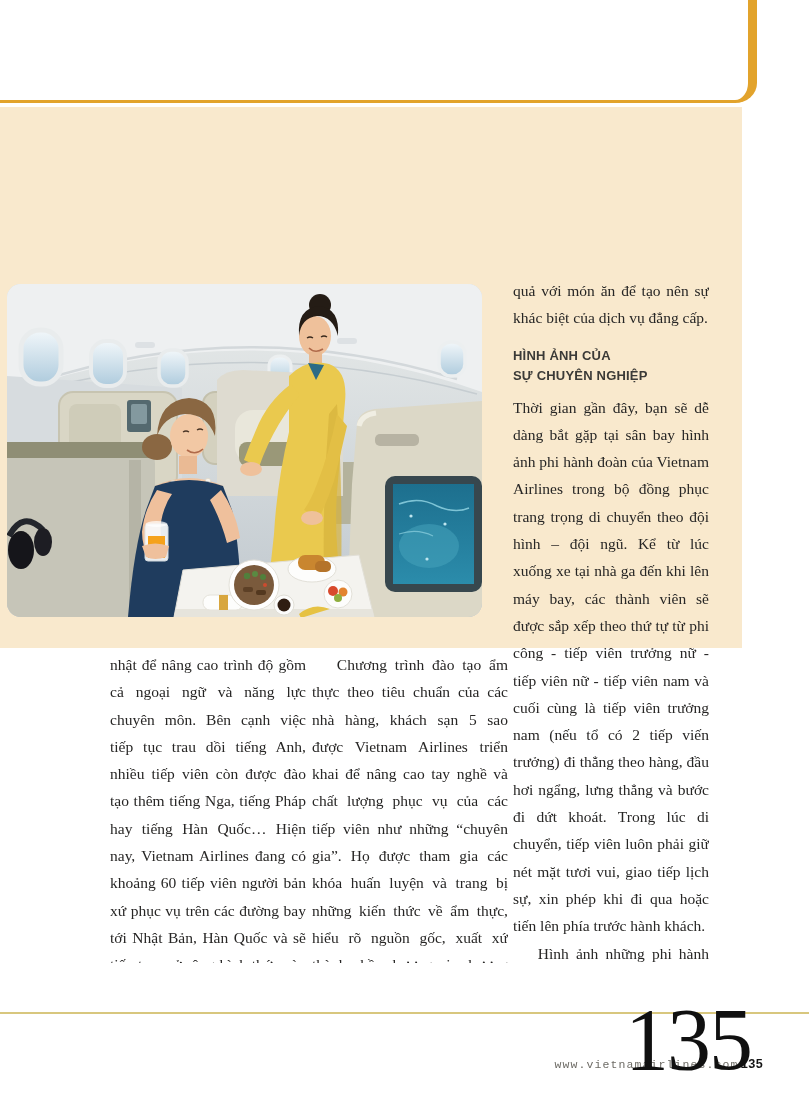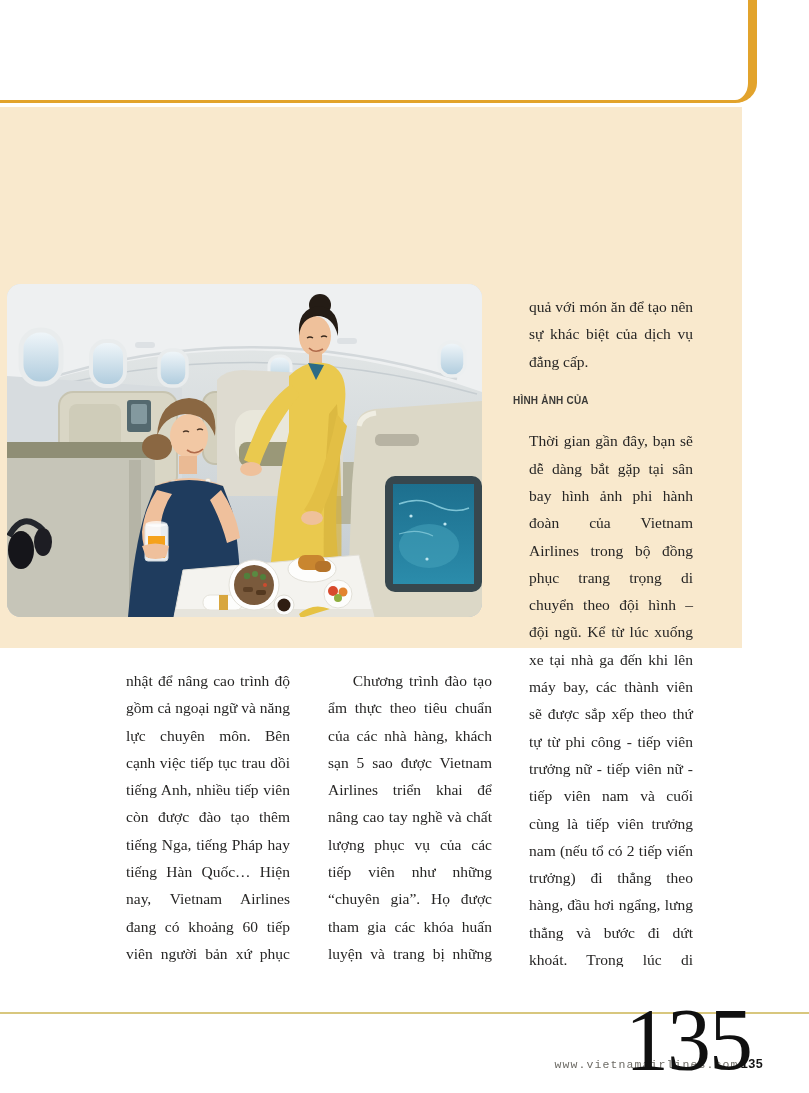--- a/index.html
+++ b/index.html
@@ -19,28 +19,28 @@
   }
   .photo{
     position:absolute;left:7px;top:284px;width:475px;height:333px;
     border-radius:14px;overflow:hidden;background:#cdd3d7;
   }
   .photo svg{display:block;width:100%;height:100%;}
   .col{
     position:absolute;width:196px;text-align:justify;
     font-size:15.5px;line-height:27.3px;color:#272625;
   }
-  .col p{margin:16px;}
+  .col p{margin:0;}
   .col p.indent{text-indent:1.6em;}
   .col1{left:110px;top:651px;height:312px;overflow:hidden;}
   .col2{left:312px;top:651px;height:312px;overflow:hidden;}
   .col3{left:513px;top:277px;height:690px;overflow:hidden;}
   .heading{
     font-family:"Liberation Sans", sans-serif;font-weight:bold;
-    font-size:10px;line-height:20.5px;color:#3B3A37;
+    font-size:13px;line-height:20.5px;color:#3B3A37;
     margin:14px 0 7px 0;text-align:left;letter-spacing:.2px;
   }
   .heading span{display:block;}
   .bottom-rule{
     position:absolute;left:0;top:1012px;width:809px;height:2px;
     background:#D8C77E;z-index:1;
   }
   .footer-meta{
     position:absolute;right:46px;top:1058px;z-index:2;
     font-family:Liberation Mono, monospace;font-size:11.5px;
@@ -194,20 +194,21 @@
   </div>
 
   <div class="col col2">
     <p class="indent">Chương trình đào tạo ẩm thực theo tiêu chuẩn của các nhà hàng, khách sạn 5 sao được Vietnam Airlines triển khai để nâng cao tay nghề và chất lượng phục vụ của các tiếp viên như những “chuyên gia”. Họ được tham gia các khóa huấn luyện và trang bị những kiến thức về ẩm thực, hiểu rõ nguồn gốc, xuất xứ thành phần, hương vị, phương pháp chế biến, quy trình chuẩn bị món ăn cũng như kỹ năng pha chế, nếm thử các loại đồ uống và cách thức kết hợp hiệu</p>
   </div>
 
   <div class="col col3">
     <p>quả với món ăn để tạo nên sự khác biệt của dịch vụ đẳng cấp.</p>
     <h3 class="heading">
       <span>HÌNH ẢNH CỦA</span>
+      <span>SỰ CHUYÊN NGHIỆP</span>
     </h3>
     <p>Thời gian gần đây, bạn sẽ dễ dàng bắt gặp tại sân bay hình ảnh phi hành đoàn của Vietnam Airlines trong bộ đồng phục trang trọng di chuyển theo đội hình – đội ngũ. Kể từ lúc xuống xe tại nhà ga đến khi lên máy bay, các thành viên sẽ được sắp xếp theo thứ tự từ phi công - tiếp viên trưởng nữ - tiếp viên nữ - tiếp viên nam và cuối cùng là tiếp viên trưởng nam (nếu tổ có 2 tiếp viến trưởng) đi thẳng theo hàng, đầu hơi ngẩng, lưng thẳng và bước đi dứt khoát. Trong lúc di chuyển, tiếp viên luôn phải giữ nét mặt tươi vui, giao tiếp lịch sự, xin phép khi đi qua hoặc tiến lên phía trước hành khách.</p>
     <p class="indent"><span>Hình ảnh những phi hành đoàn di chuyển theo đội hình - đội ngũ đã tôn thêm nét tươi mới, năng động và sự cuốn hút, thanh lịch của những “đại sứ thương hiệu” với tất cả hành khách trong nước và quốc tế. Mỗi sải bước của họ cũng chính là bước tiến mới của Vietnam Airlines trên hành trình nâng cấp chất lượng vươn tới đích 5 sao.</span></p>
   </div>
 
   <div class="bottom-rule"></div>
 
   <div class="footer-meta"><span>www.vietnamairlines.com</span><b>135</b></div>
 
   <div class="big-number">135</div>

